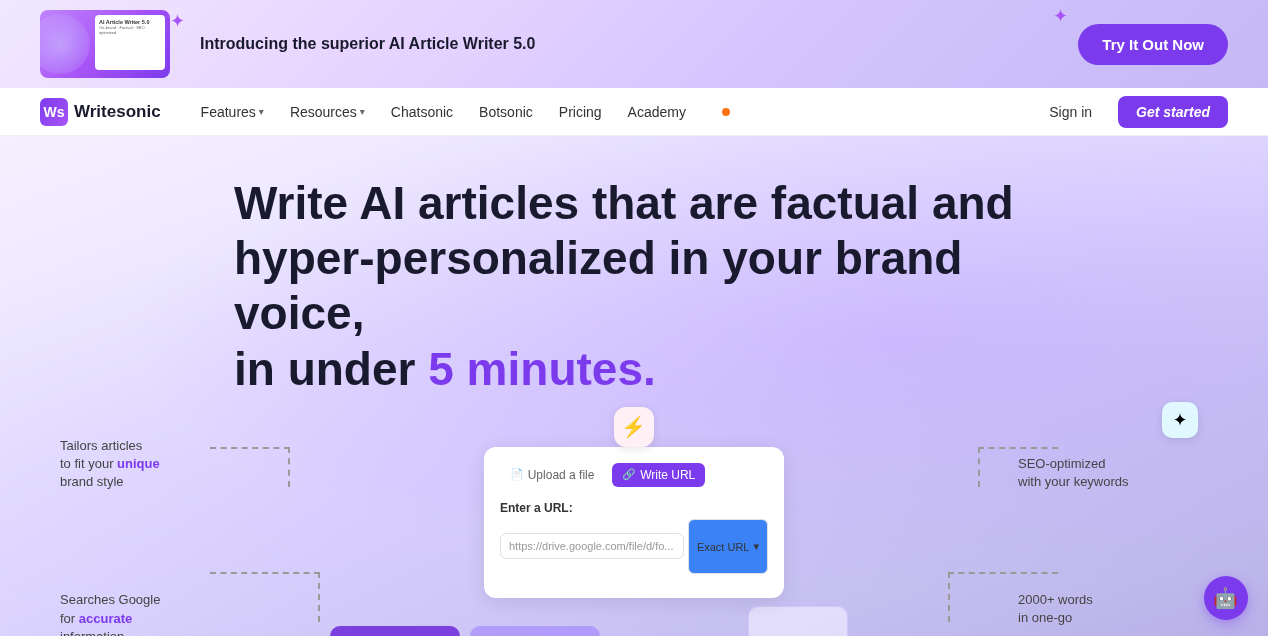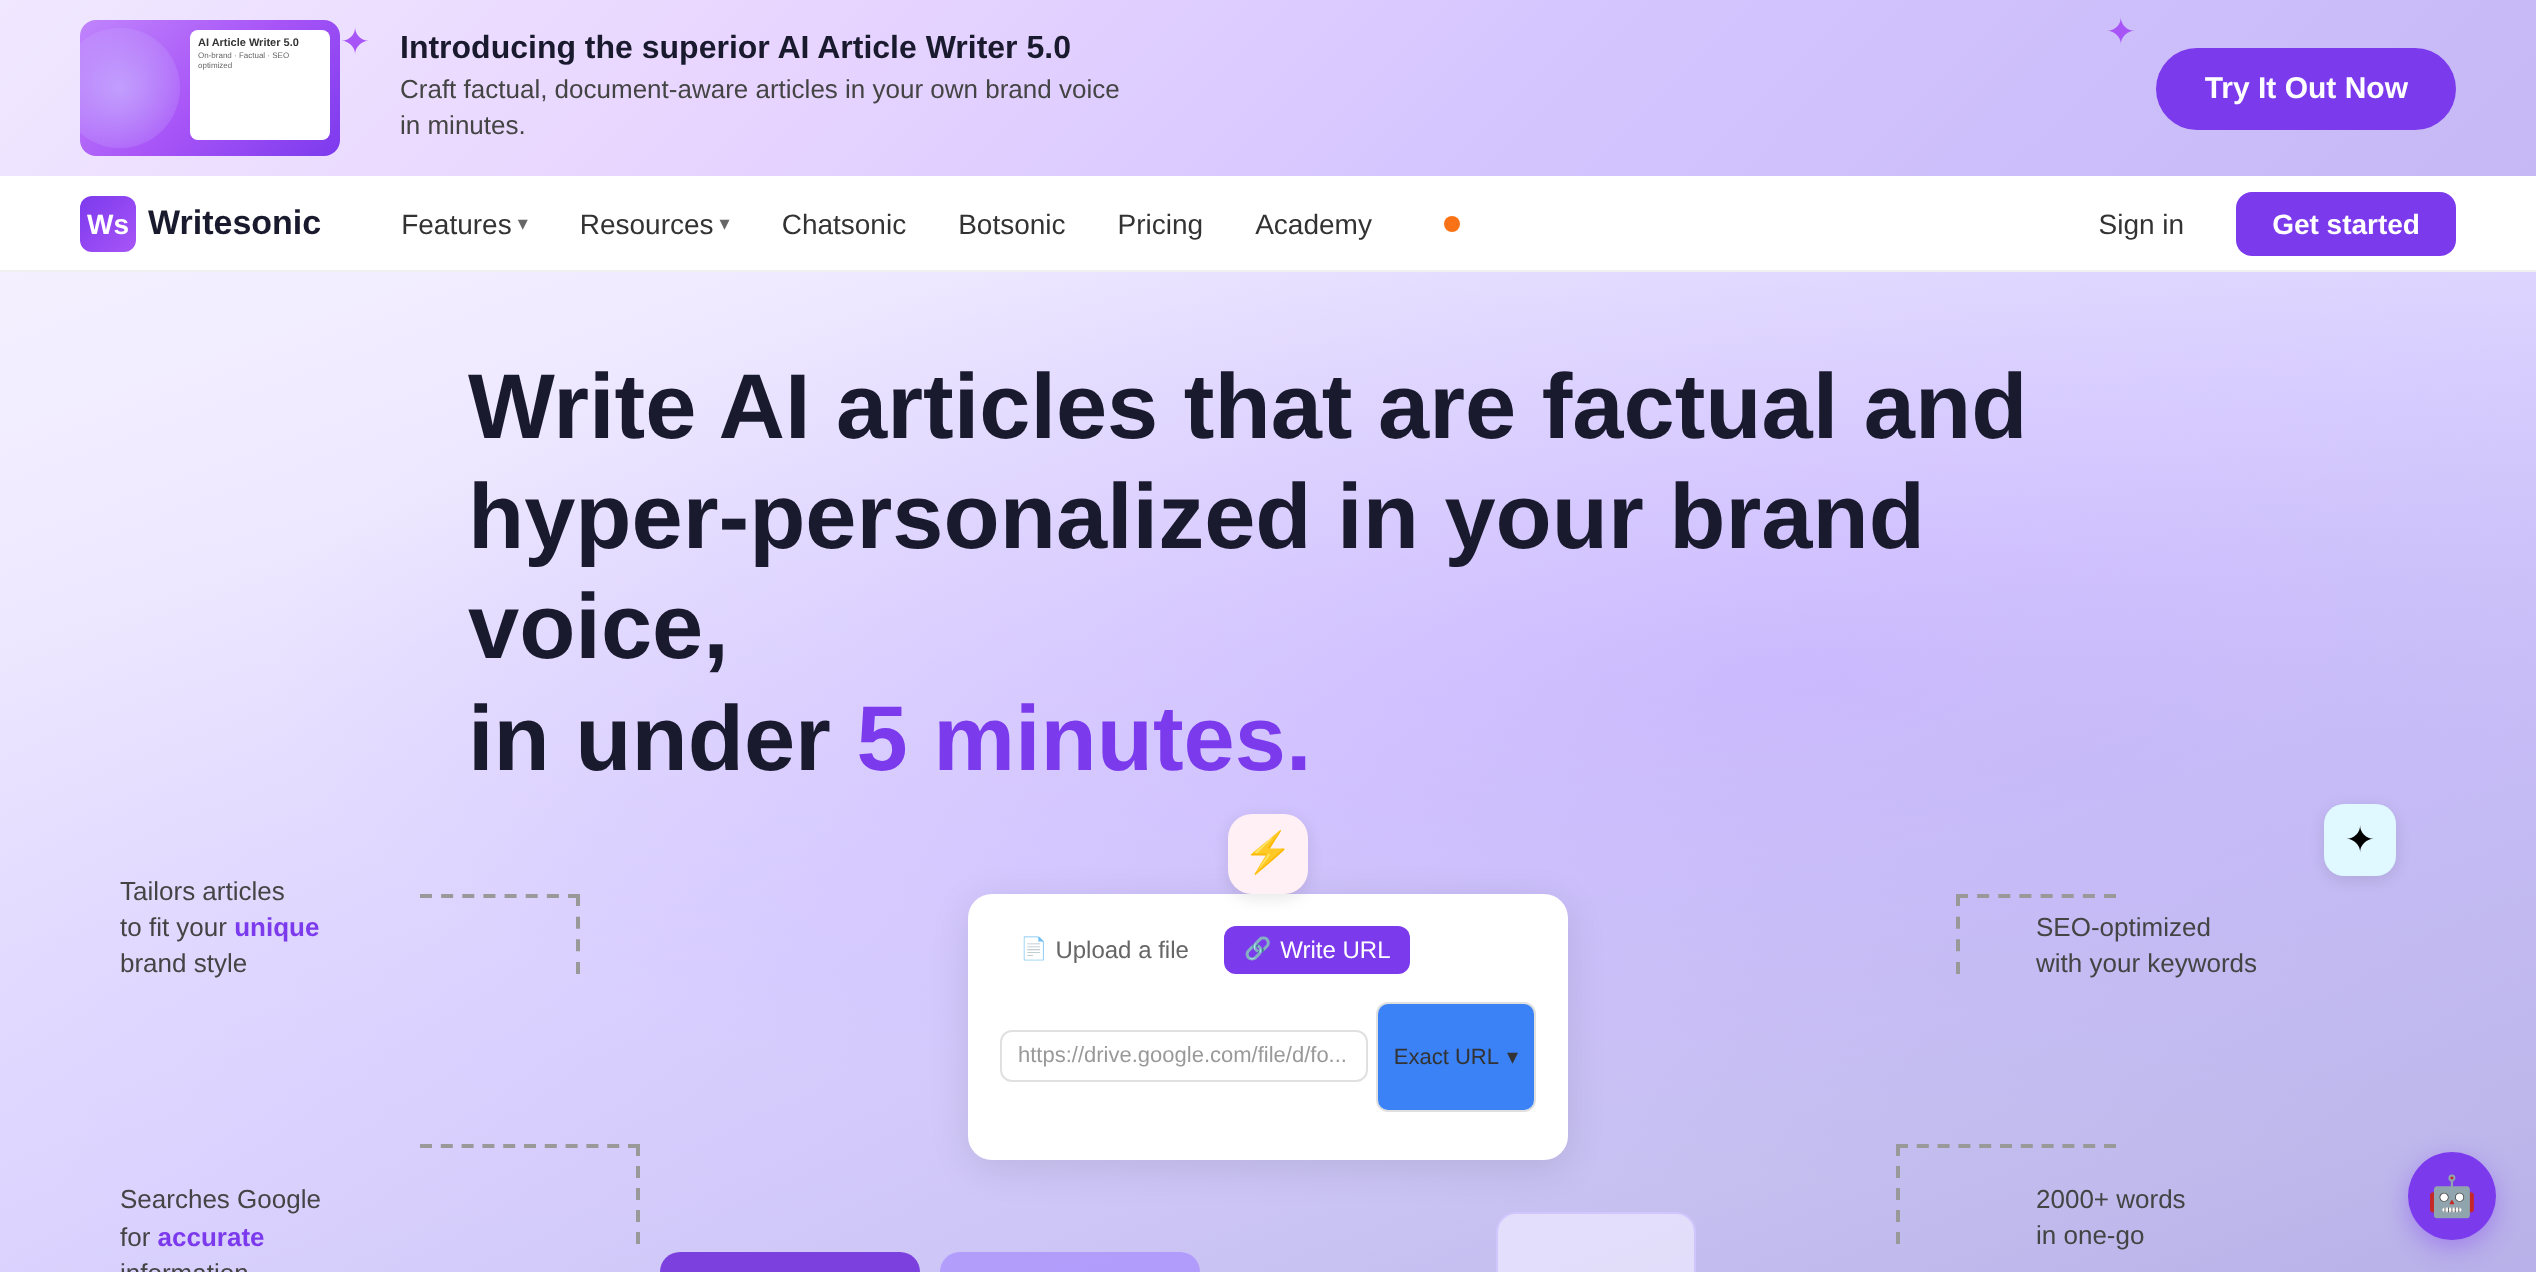--- a/index.html
+++ b/index.html
@@ -152,20 +152,21 @@
     }
     .get-started-btn {
       padding: 8px 18px;
       font-size: 14px;
       background: #7c3aed;
       color: white;
       border: none;
       border-radius: 8px;
       cursor: pointer;
       font-weight: 600;
+      font-style: italic;
     }
 
     
     .hero {
       background: linear-gradient(160deg, #f5f0ff 0%, #ede8ff 20%, #ddd5ff 50%, #c5c0f0 80%, #b8b0e8 100%);
       height: 500px;
       display: flex;
       flex-direction: column;
       align-items: center;
       padding: 40px 60px 20px;
@@ -425,24 +426,20 @@
       <div class="banner-glow"></div>
       <div class="banner-img-card">
         <div class="card-title">AI Article
 Writer 5.0</div>
         <div class="card-sub">On-brand · Factual · SEO optimized</div>
       </div>
     </div>
   </div>
   <div class="banner-text">
     <div class="banner-title">Introducing the superior AI Article Writer 5.0</div>
-    <div class="banner-desc">
-      <span>Craft factual, document-aware articles in your own brand voice</span><br>
-      <span>in minutes.</span>
-    </div>
   </div>
   <button class="banner-cta">Try It Out Now</button>
 </div>
 
 <nav class="navbar">
   <div class="logo">
     <div class="logo-icon">
       <span>Ws</span>
     </div>
     <span>Writesonic</span>
@@ -510,20 +507,21 @@
           <div class="mockup-tab">
             <span class="mockup-tab-icon">📄</span>
             <span>Upload a file</span>
           </div>
           <div class="mockup-tab active">
             <span class="mockup-tab-icon">🔗</span>
             <span>Write URL</span>
           </div>
         </div>
         <div class="mockup-input-group">
+          <div class="mockup-label">Enter a URL:</div>
           <div class="mockup-input-row">
             <div class="mockup-input">https://drive.google.com/file/d/fo...</div>
             <div class="mockup-select">
               <span>Exact URL</span>
               <span>▾</span>
             </div>
           </div>
         </div>
       </div>
 

